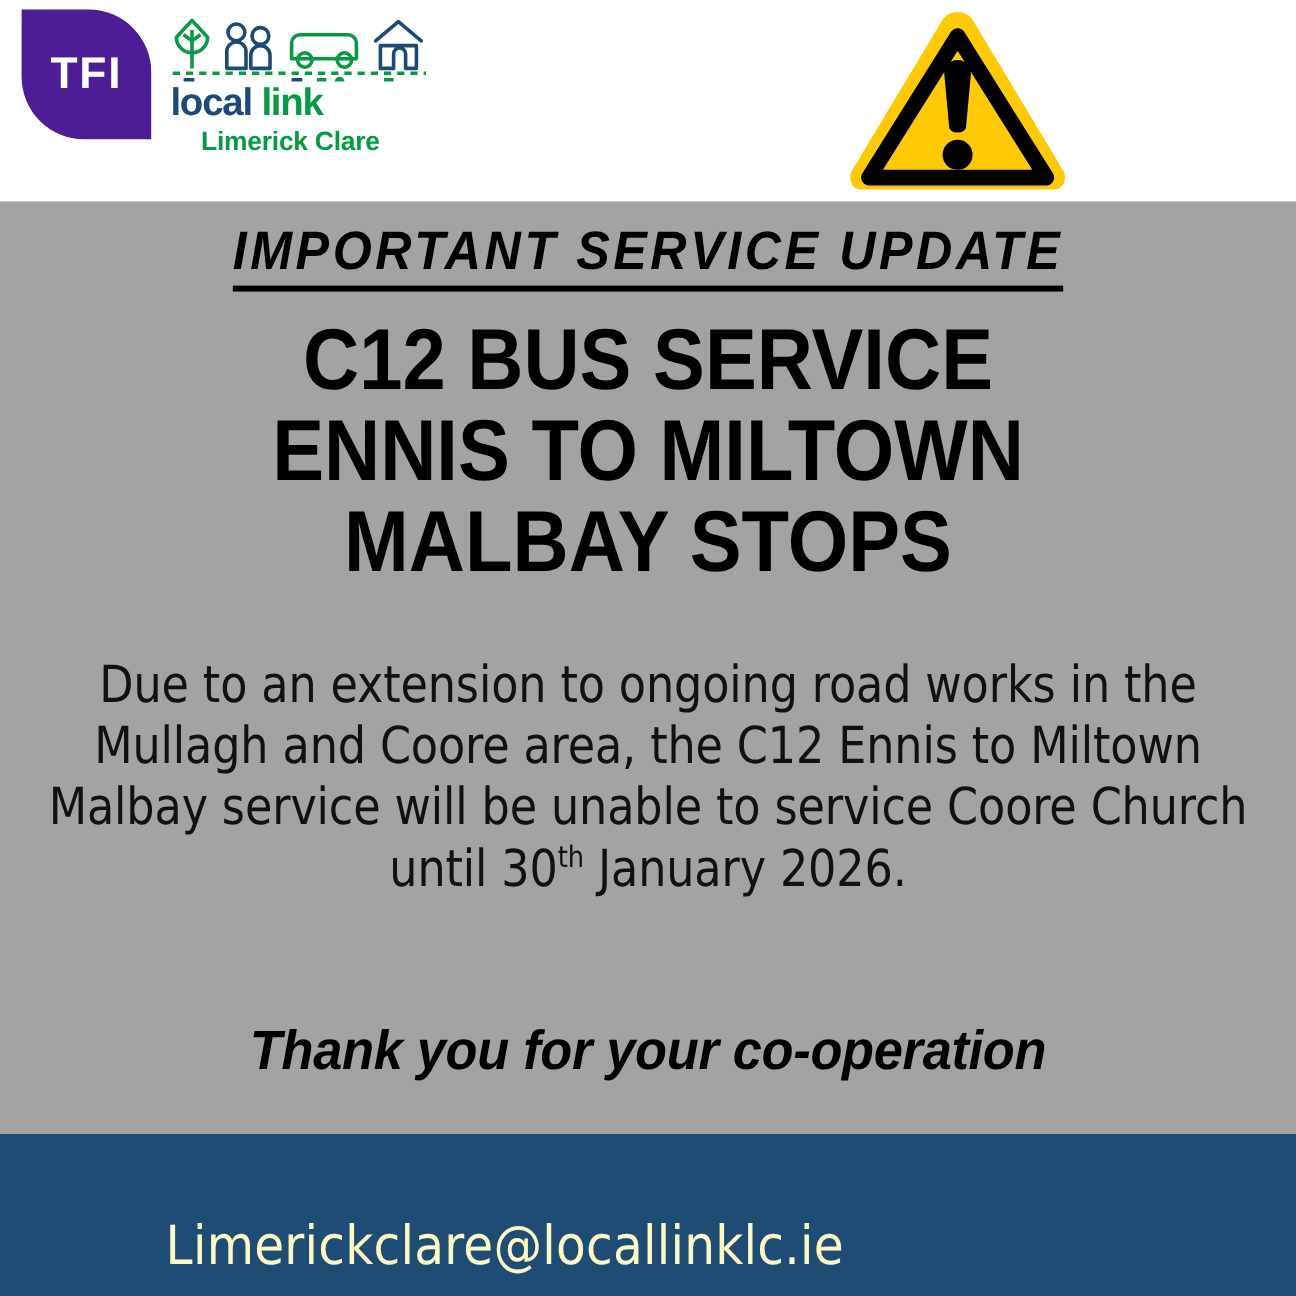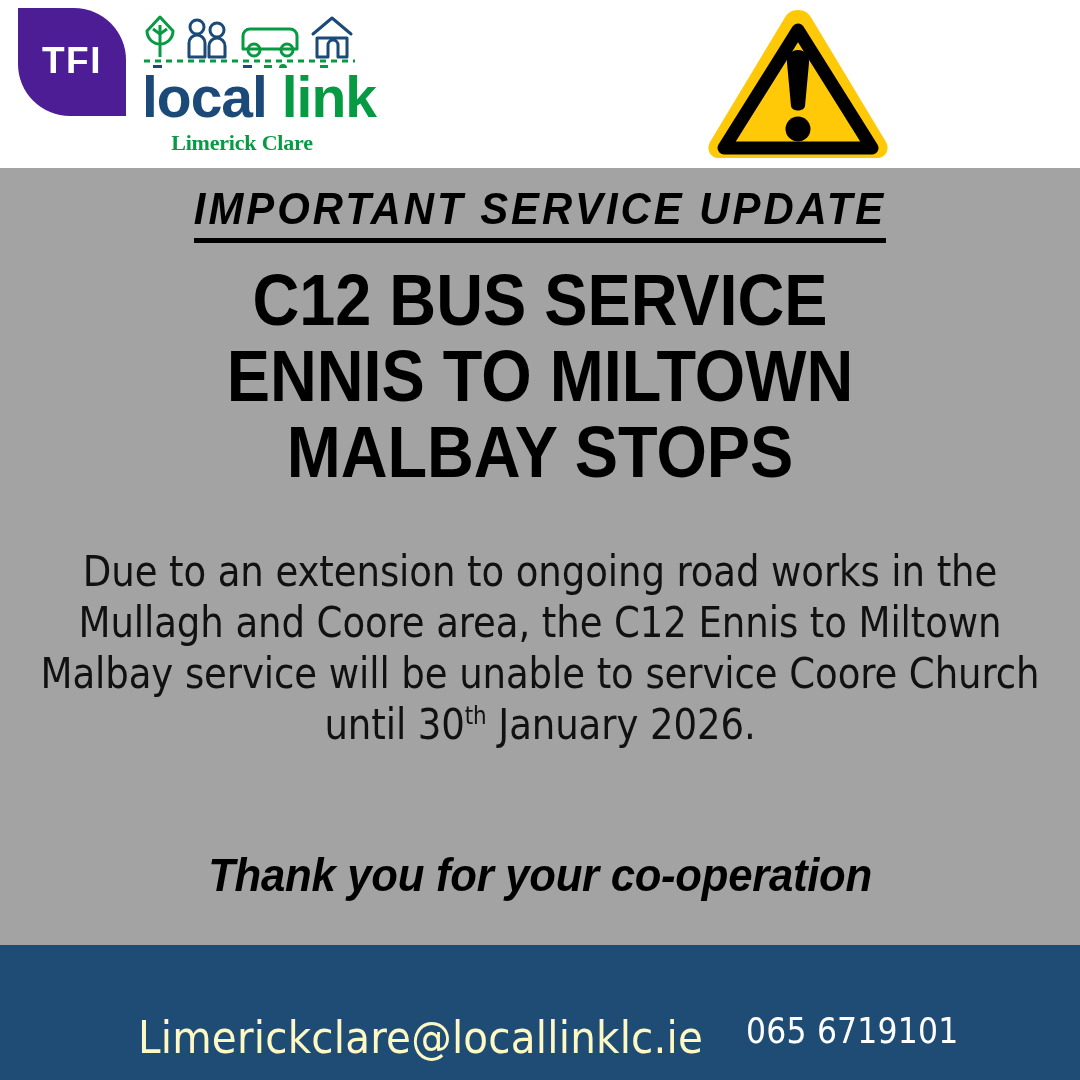--- a/index.html
+++ b/index.html
@@ -64,29 +64,29 @@
     padding-top: 4px;
   }
   .ll-icons {
     width: 215px;
     height: 56px;
     display: block;
   }
   .ll-wordmark {
     font-family: "Liberation Sans", sans-serif;
     font-weight: 700;
-    font-size: 57px;
+    font-size: 32px;
     line-height: 0.98;
     letter-spacing: -1px;
     margin-top: 2px;
   }
   .ll-word-local { color: #1b4a78; }
   .ll-word-link  { color: #069a43; }
   .ll-sub {
-    font-family: Liberation Serif, serif;
+    font-family: Liberation Sans, sans-serif;
     font-weight: 700;
     font-size: 22px;
     color: #069a43;
     letter-spacing: -0.2px;
     margin-top: 4px;
     text-align: center;
     width: 200px;
   }
 
   
@@ -306,17 +306,16 @@
     </div>
 
     <div class="body-text"><span>Due to an extension to ongoing road works in the Mullagh and Coore area, the C12 Ennis to Miltown Malbay service will be unable to service Coore Church until 30</span><sup>th</sup><span> January 2026.</span></div>
 
     <div class="thanks">Thank you for your co-operation</div>
   </div>
 
   <div class="footer-band">
     <div class="footer-row2">
       <div class="footer-email">Limerickclare@locallinklc.ie</div>
-      <div class="footer-phone">065 6719101</div>
     </div>
   </div>
 
 </div>
 
 </body></html>

